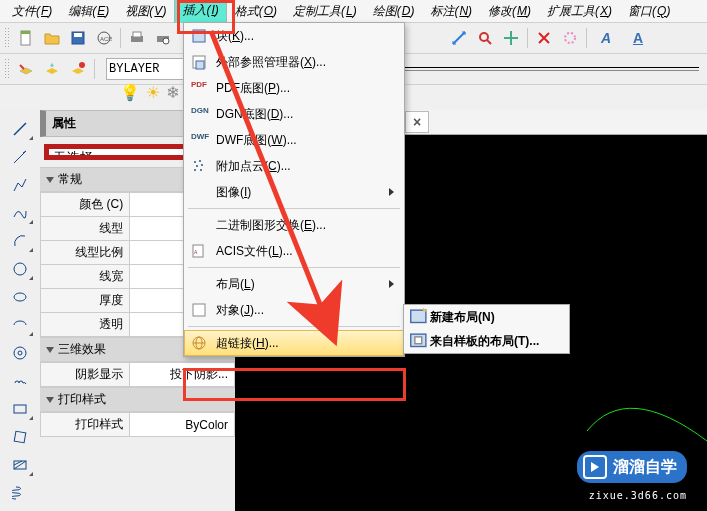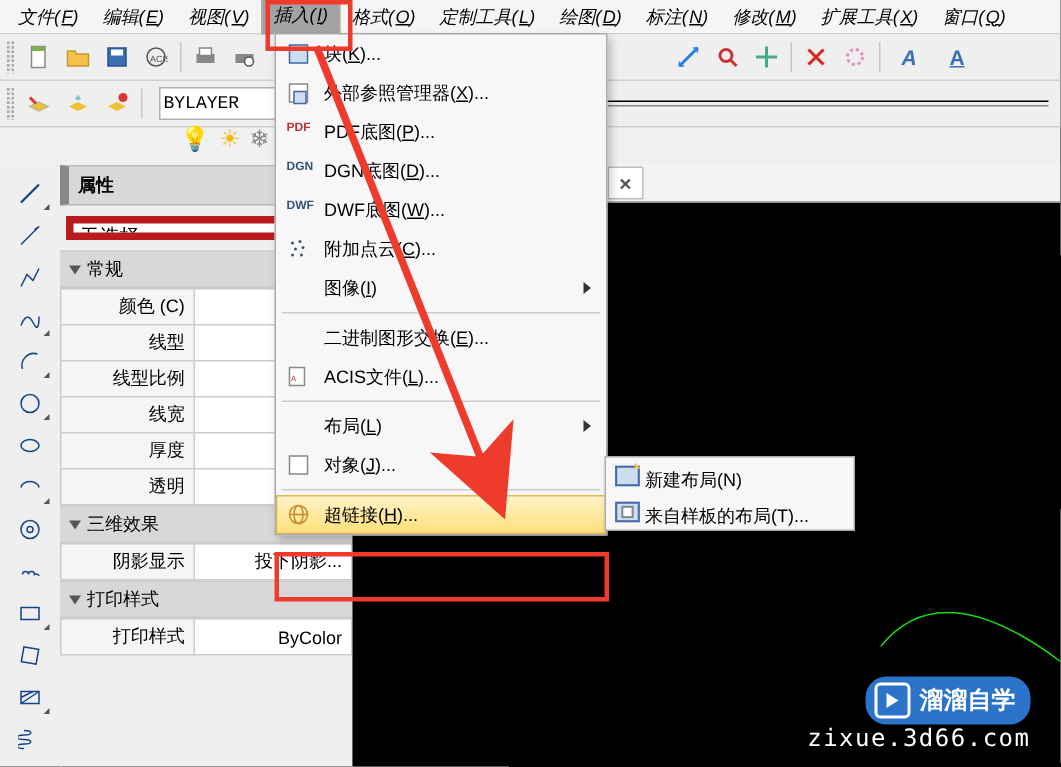--- a/index.html
+++ b/index.html
@@ -24,21 +24,21 @@
   }
   .menubar .item {
     padding: 3px 8px;
     cursor: default;
     white-space: nowrap;
     position: relative;
     font-style: italic;
   }
   .menubar .item .hotkey { text-decoration: underline; margin-left: 1px; }
   .menubar .item.active {
-    background: #a3a3a3;
+    background: #5eead4;
     border: 1px solid #b0b0b0;
     border-bottom: none;
     padding: 2px 7px 4px;
     z-index: 20;
   }
 
   
   .highlight-box {
     position: absolute;
     border: 3px solid #ee3b2b;
@@ -172,38 +172,38 @@
   }
   .menu .u { text-decoration:underline; }
 
   
   .submenu {
     position:absolute; left:403px; top:304px; width:165px;
     background:#f7f7f7; border:1px solid #aaa;
     box-shadow:2px 3px 6px rgba(0,0,0,.25);
     z-index:25;
   }
-  .submenu .mrow { display:flex; align-items:flex-end; height:24px; padding:0 8px 0 4px; }
+  .submenu .mrow { display:flex; align-items:center; height:24px; padding:0 8px 0 4px;font-weight:bold; }
   .submenu .micon { width:22px; display:flex; justify-content:center; }
 
   
   .logo {
     position:absolute; right:20px; bottom:28px; z-index:40;
     display:flex;align-items:center; gap:6px;
     color:#fff; font-size:16px; font-weight:bold;
     background:#2a73c9; padding:4px 10px 4px 6px; border-radius:14px;
   }
   .logo .play {
     width:20px;height:20px;border:2px solid #fff;border-radius:4px;
     display:flex;align-items:center;justify-content:center;
   }
   .logo .play div{ width:0;height:0;border-top:5px solid transparent;border-bottom:5px solid transparent;border-left:8px solid #fff; }
   .logourl {
     position:absolute; right:20px; bottom:10px; z-index:40;
-    color:#fff; font-family:monospace; font-size:16px; letter-spacing:1px;
+    color:#fff; font-family:monospace; font-size:10px; letter-spacing:1px;
   }
 
   
   .curve {
     position:absolute; right:0; bottom:60px; width:120px; height:60px; z-index:2;
   }
 
   
   .arrow-svg { position:absolute; left:193px; top:25px; width:210px; height:360px;
     z-index:35; pointer-events:none; }

